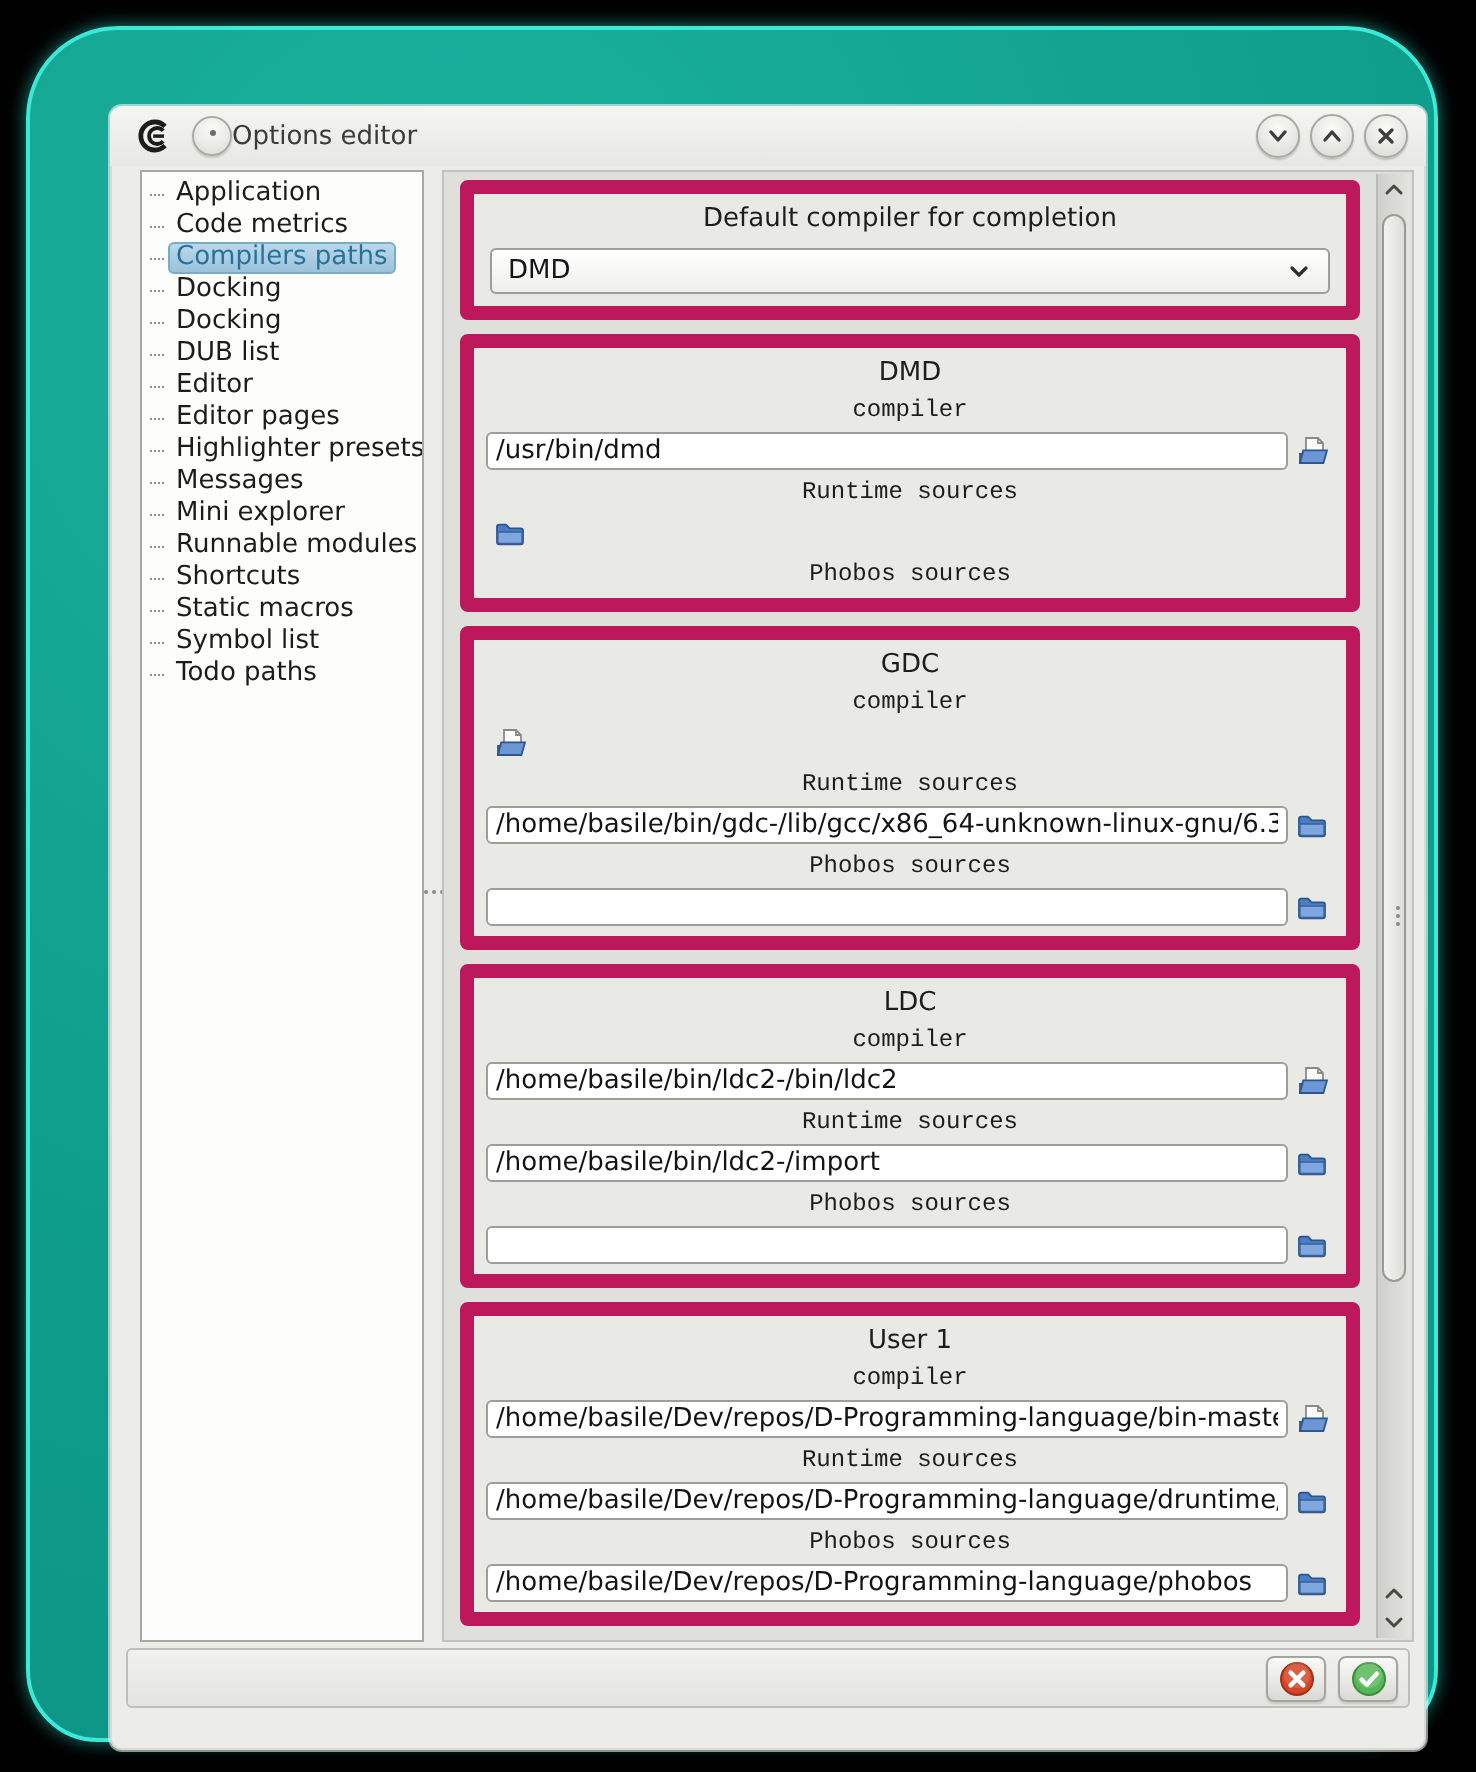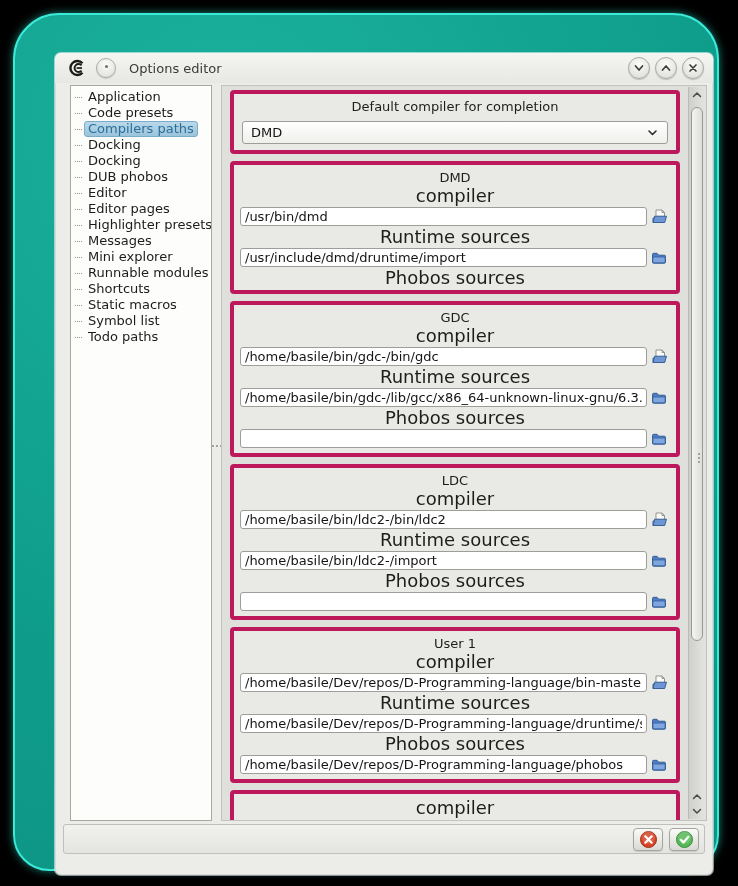--- a/index.html
+++ b/index.html
@@ -22,21 +22,21 @@
   }
   
   .titlebar{flex:0 0 30px;display:flex;align-items:center;padding:0 9px 0 13px;
     background:linear-gradient(#F5F5F2,#E7E7E4);}
   .logo{width:18px;height:18px;display:flex;align-items:center;}
   .dot-btn{width:20px;height:20px;border-radius:50%;margin-left:10px;box-sizing:border-box;
     background:radial-gradient(circle at 50% 32%,#FBFBF9,#DCDCD7);
     border:1px solid #ACACA6;box-shadow:0 1px 1px rgba(0,0,0,.15);
     display:flex;align-items:center;justify-content:center;}
   .dot-btn .dot{width:3px;height:3px;border-radius:50%;background:#6F6F6A;margin-top:-3px;}
-  .title-text{font-size:13px;color:#3B3B38;margin-left:13px;}
+  .title-text{font-size:13px;color:#3B3B38;}
   .tb-spacer{flex:1;}
   .circle-btn{width:22px;height:22px;border-radius:50%;margin-left:5px;box-sizing:border-box;
     background:radial-gradient(circle at 50% 32%,#FBFBF9,#D9D9D4);
     border:1px solid #A9A9A3;box-shadow:0 1px 1px rgba(0,0,0,.18);
     display:flex;align-items:center;justify-content:center;padding:0;cursor:default;}
   
   .content{flex:1;min-height:0;display:flex;padding:2px 6px 0 15px;}
   .sidebar{flex:0 0 142px;box-sizing:border-box;background:#FDFDFC;border:1px solid #A9A9A4;
     padding:3px 0 0 2px;overflow:hidden;}
   .side-item{height:16px;display:flex;align-items:center;white-space:nowrap;font-size:13px;color:#1C1C1A;}
@@ -44,24 +44,24 @@
   .side-label{padding:0 3px;border:1px solid transparent;border-radius:3px;line-height:14px;}
   .side-item.selected .side-label{
     background:linear-gradient(#BAD8EA,#9BC3DB);border-color:#79ACCB;color:#2B7099;}
   .splitter{flex:0 0 9px;position:relative;}
   .splitter .grip{position:absolute;left:50%;top:360px;transform:translateX(-50%);display:flex;gap:2px;}
   .splitter .grip i,.sb-grip i{width:2px;height:2px;border-radius:50%;background:#8C8C87;display:block;}
   
   .mainpanel{flex:1;min-width:0;position:relative;box-sizing:border-box;
     background:#DFDFDB;border:1px solid #C2C2BE;overflow:hidden;}
   .groups{position:absolute;left:1px;top:0;right:19px;bottom:0;overflow:hidden;padding:0 1px;}
-  .group{background:#E9E9E6;border:4px solid #be185d;border-radius:4px;
+  .group{background:#E9E9E6;border:7px solid #be185d;border-radius:4px;
     margin:4px 6px 7px;padding:4px 6px 4px;text-align:center;}
   .group-title{font-size:13px;color:#1D1D1B;height:17px;line-height:17px;}
-  .field-label{font-size:18px;color:#1D1D1B;height:16px;line-height:16px;margin-top:2px;}
+  .field-label{font-size:12px;color:#1D1D1B;height:16px;line-height:16px;margin-top:2px;font-family:Liberation Mono, monospace;}
   .field-row{display:flex;align-items:center;margin-top:2px;height:21px;}
   .path-input{flex:1;min-width:0;height:19px;box-sizing:border-box;
     font-family:"DejaVu Sans","Liberation Sans",sans-serif;font-size:13px;color:#141414;
     background:#FFF;border:1px solid #9D9D99;border-radius:3px;padding:0 4px;outline:none;}
   .icon-btn{flex:0 0 22px;height:20px;border:none;background:none;padding:0;margin-left:1px;
     display:flex;align-items:center;justify-content:center;cursor:default;}
   .dropdown{display:flex;align-items:center;height:23px;box-sizing:border-box;margin:6px 2px 4px;
     background:linear-gradient(#FFFFFF,#EFEFEC);border:1px solid #9D9D99;border-radius:3px;
     padding:0 8px;font-size:13px;color:#141414;}
   .dropdown .chev{margin-left:auto;display:flex;}
@@ -122,37 +122,37 @@
 
     <div class="content">
 
       <div class="sidebar">
         <div class="side-item">
             <i class="tree-stub"></i>
             <span class="side-label">Application</span>
           </div>
         <div class="side-item">
             <i class="tree-stub"></i>
-            <span class="side-label">Code presets</span>
+            <span class="side-label">Code metrics</span>
           </div>
         <div class="side-item selected">
             <i class="tree-stub"></i>
             <span class="side-label">Compilers paths</span>
           </div>
         <div class="side-item">
             <i class="tree-stub"></i>
             <span class="side-label">Docking</span>
           </div>
         <div class="side-item">
             <i class="tree-stub"></i>
             <span class="side-label">Docking</span>
           </div>
         <div class="side-item">
             <i class="tree-stub"></i>
-            <span class="side-label">DUB phobos</span>
+            <span class="side-label">DUB list</span>
           </div>
         <div class="side-item">
             <i class="tree-stub"></i>
             <span class="side-label">Editor</span>
           </div>
         <div class="side-item">
             <i class="tree-stub"></i>
             <span class="side-label">Editor pages</span>
           </div>
         <div class="side-item">
@@ -221,36 +221,34 @@
                 <svg width="17" height="15" viewBox="0 0 17 15">
                   <path d="M5 1 H11 L13.5 3.5 V8 H5 Z" fill="#FBFBF9" stroke="#8A8A85" stroke-width="0.9"></path>
                   <path d="M11 1 L11 3.5 H13.5" fill="none" stroke="#8A8A85" stroke-width="0.9"></path>
                   <path d="M2 13.5 L3.6 7.2 H15.5 L13.7 13.5 Z" fill="#6D97D4" stroke="#2C568F" stroke-width="0.9"></path>
                   <path d="M2 13.5 L2 9 H3.6" fill="none" stroke="#2C568F" stroke-width="0.9"></path>
                 </svg>
               </button>
             </div>
             <div class="field-label">Runtime sources</div>
             <div class="field-row">
-              <input class="path-input" value="/usr/include/dmd/druntime/import" style="">
               <button class="icon-btn">
                 <svg width="16" height="14" viewBox="0 0 16 14">
                   <path d="M1.5 3.5 Q1.5 2.3 2.7 2.3 H6 L7.8 4.2 H13.3 Q14.5 4.2 14.5 5.4 V11 Q14.5 12.2 13.3 12.2 H2.7 Q1.5 12.2 1.5 11 Z" fill="#4C7DC2" stroke="#2C568F" stroke-width="0.9"></path>
                   <path d="M1.9 6 H14.1 V10.9 Q14.1 11.8 13.2 11.8 H2.8 Q1.9 11.8 1.9 10.9 Z" fill="#7FA6DE" stroke="#35619C" stroke-width="0.8"></path>
                 </svg>
               </button>
             </div>
             <div class="field-label">Phobos sources</div>
           </div>
 
           <div class="group">
             <div class="group-title">GDC</div>
             <div class="field-label">compiler</div>
             <div class="field-row">
-              <input class="path-input" value="/home/basile/bin/gdc-/bin/gdc" style="">
               <button class="icon-btn">
                 <svg width="17" height="15" viewBox="0 0 17 15">
                   <path d="M5 1 H11 L13.5 3.5 V8 H5 Z" fill="#FBFBF9" stroke="#8A8A85" stroke-width="0.9"></path>
                   <path d="M11 1 L11 3.5 H13.5" fill="none" stroke="#8A8A85" stroke-width="0.9"></path>
                   <path d="M2 13.5 L3.6 7.2 H15.5 L13.7 13.5 Z" fill="#6D97D4" stroke="#2C568F" stroke-width="0.9"></path>
                   <path d="M2 13.5 L2 9 H3.6" fill="none" stroke="#2C568F" stroke-width="0.9"></path>
                 </svg>
               </button>
             </div>
             <div class="field-label">Runtime sources</div>

